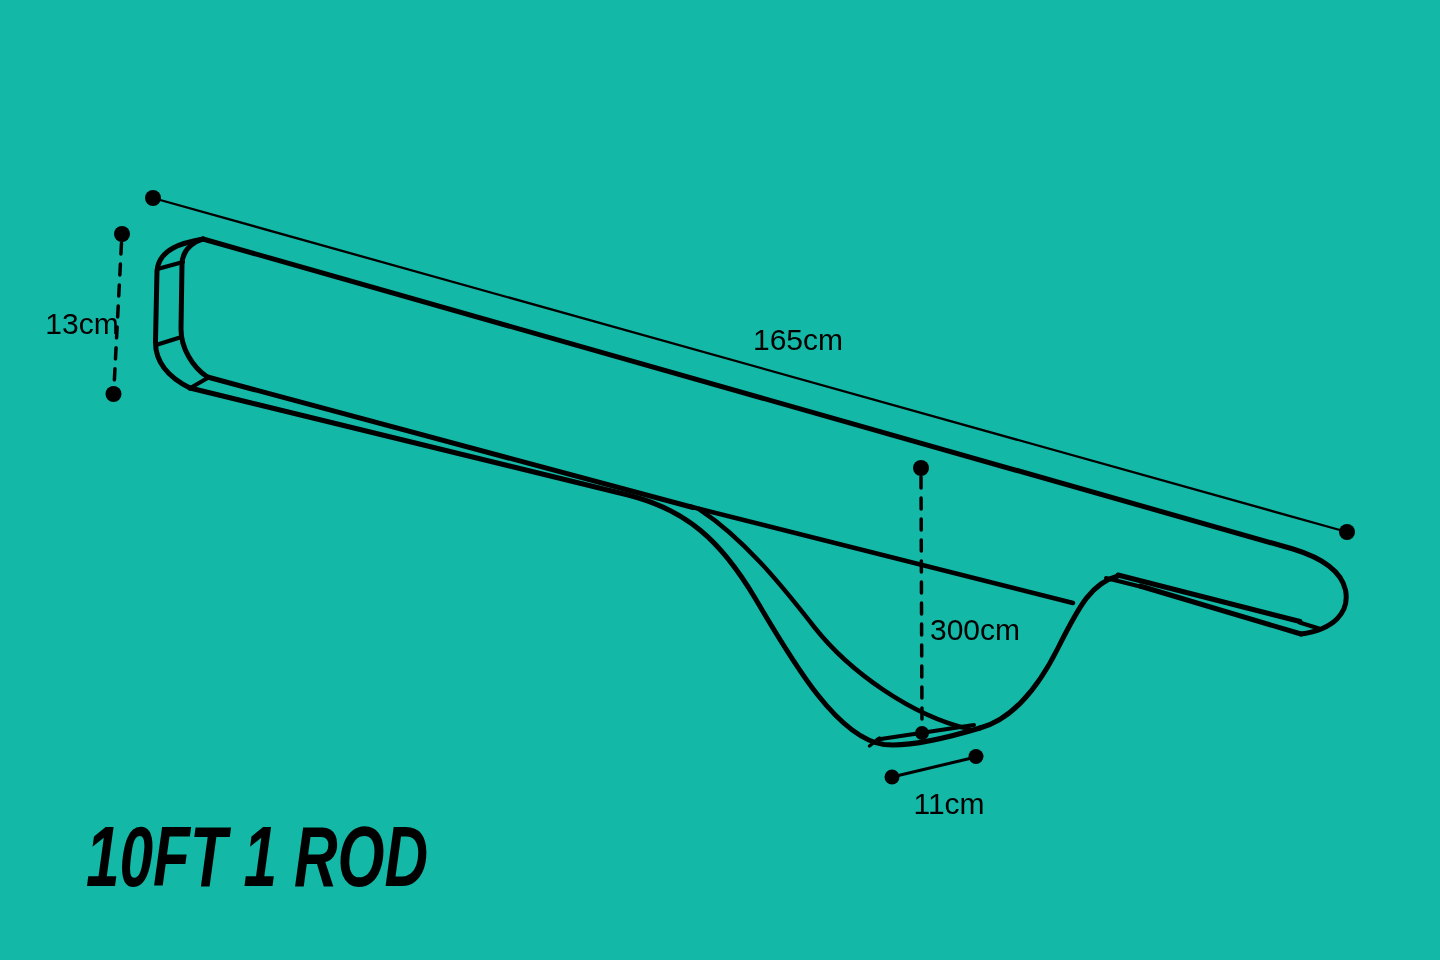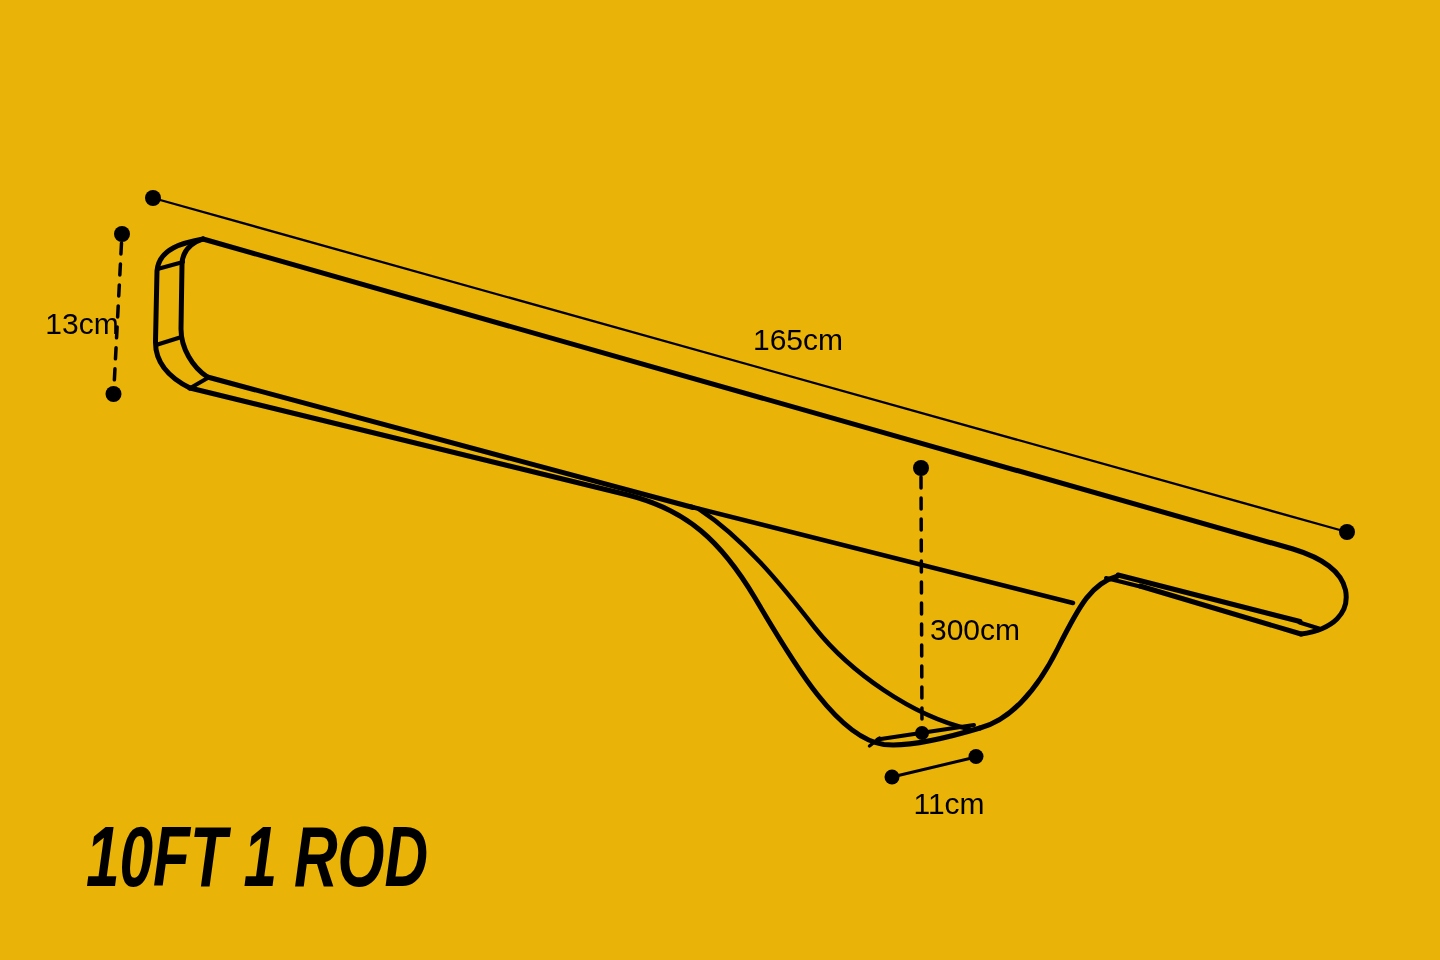--- a/index.html
+++ b/index.html
@@ -4,21 +4,21 @@
 <style>
   html, body {
     margin: 0;
     padding: 0;
     background: #ffffff;
   }
   .stage {
     position: relative;
     width: 1440px;
     height: 960px;
-    background: #eab308;
+    background: #14b8a6;
     overflow: hidden;
     font-family: "Liberation Sans", sans-serif;
   }
   .stage svg {
     display: block;
     width: 1440px;
     height: 960px;
   }
   .outline path {
     fill: none;

